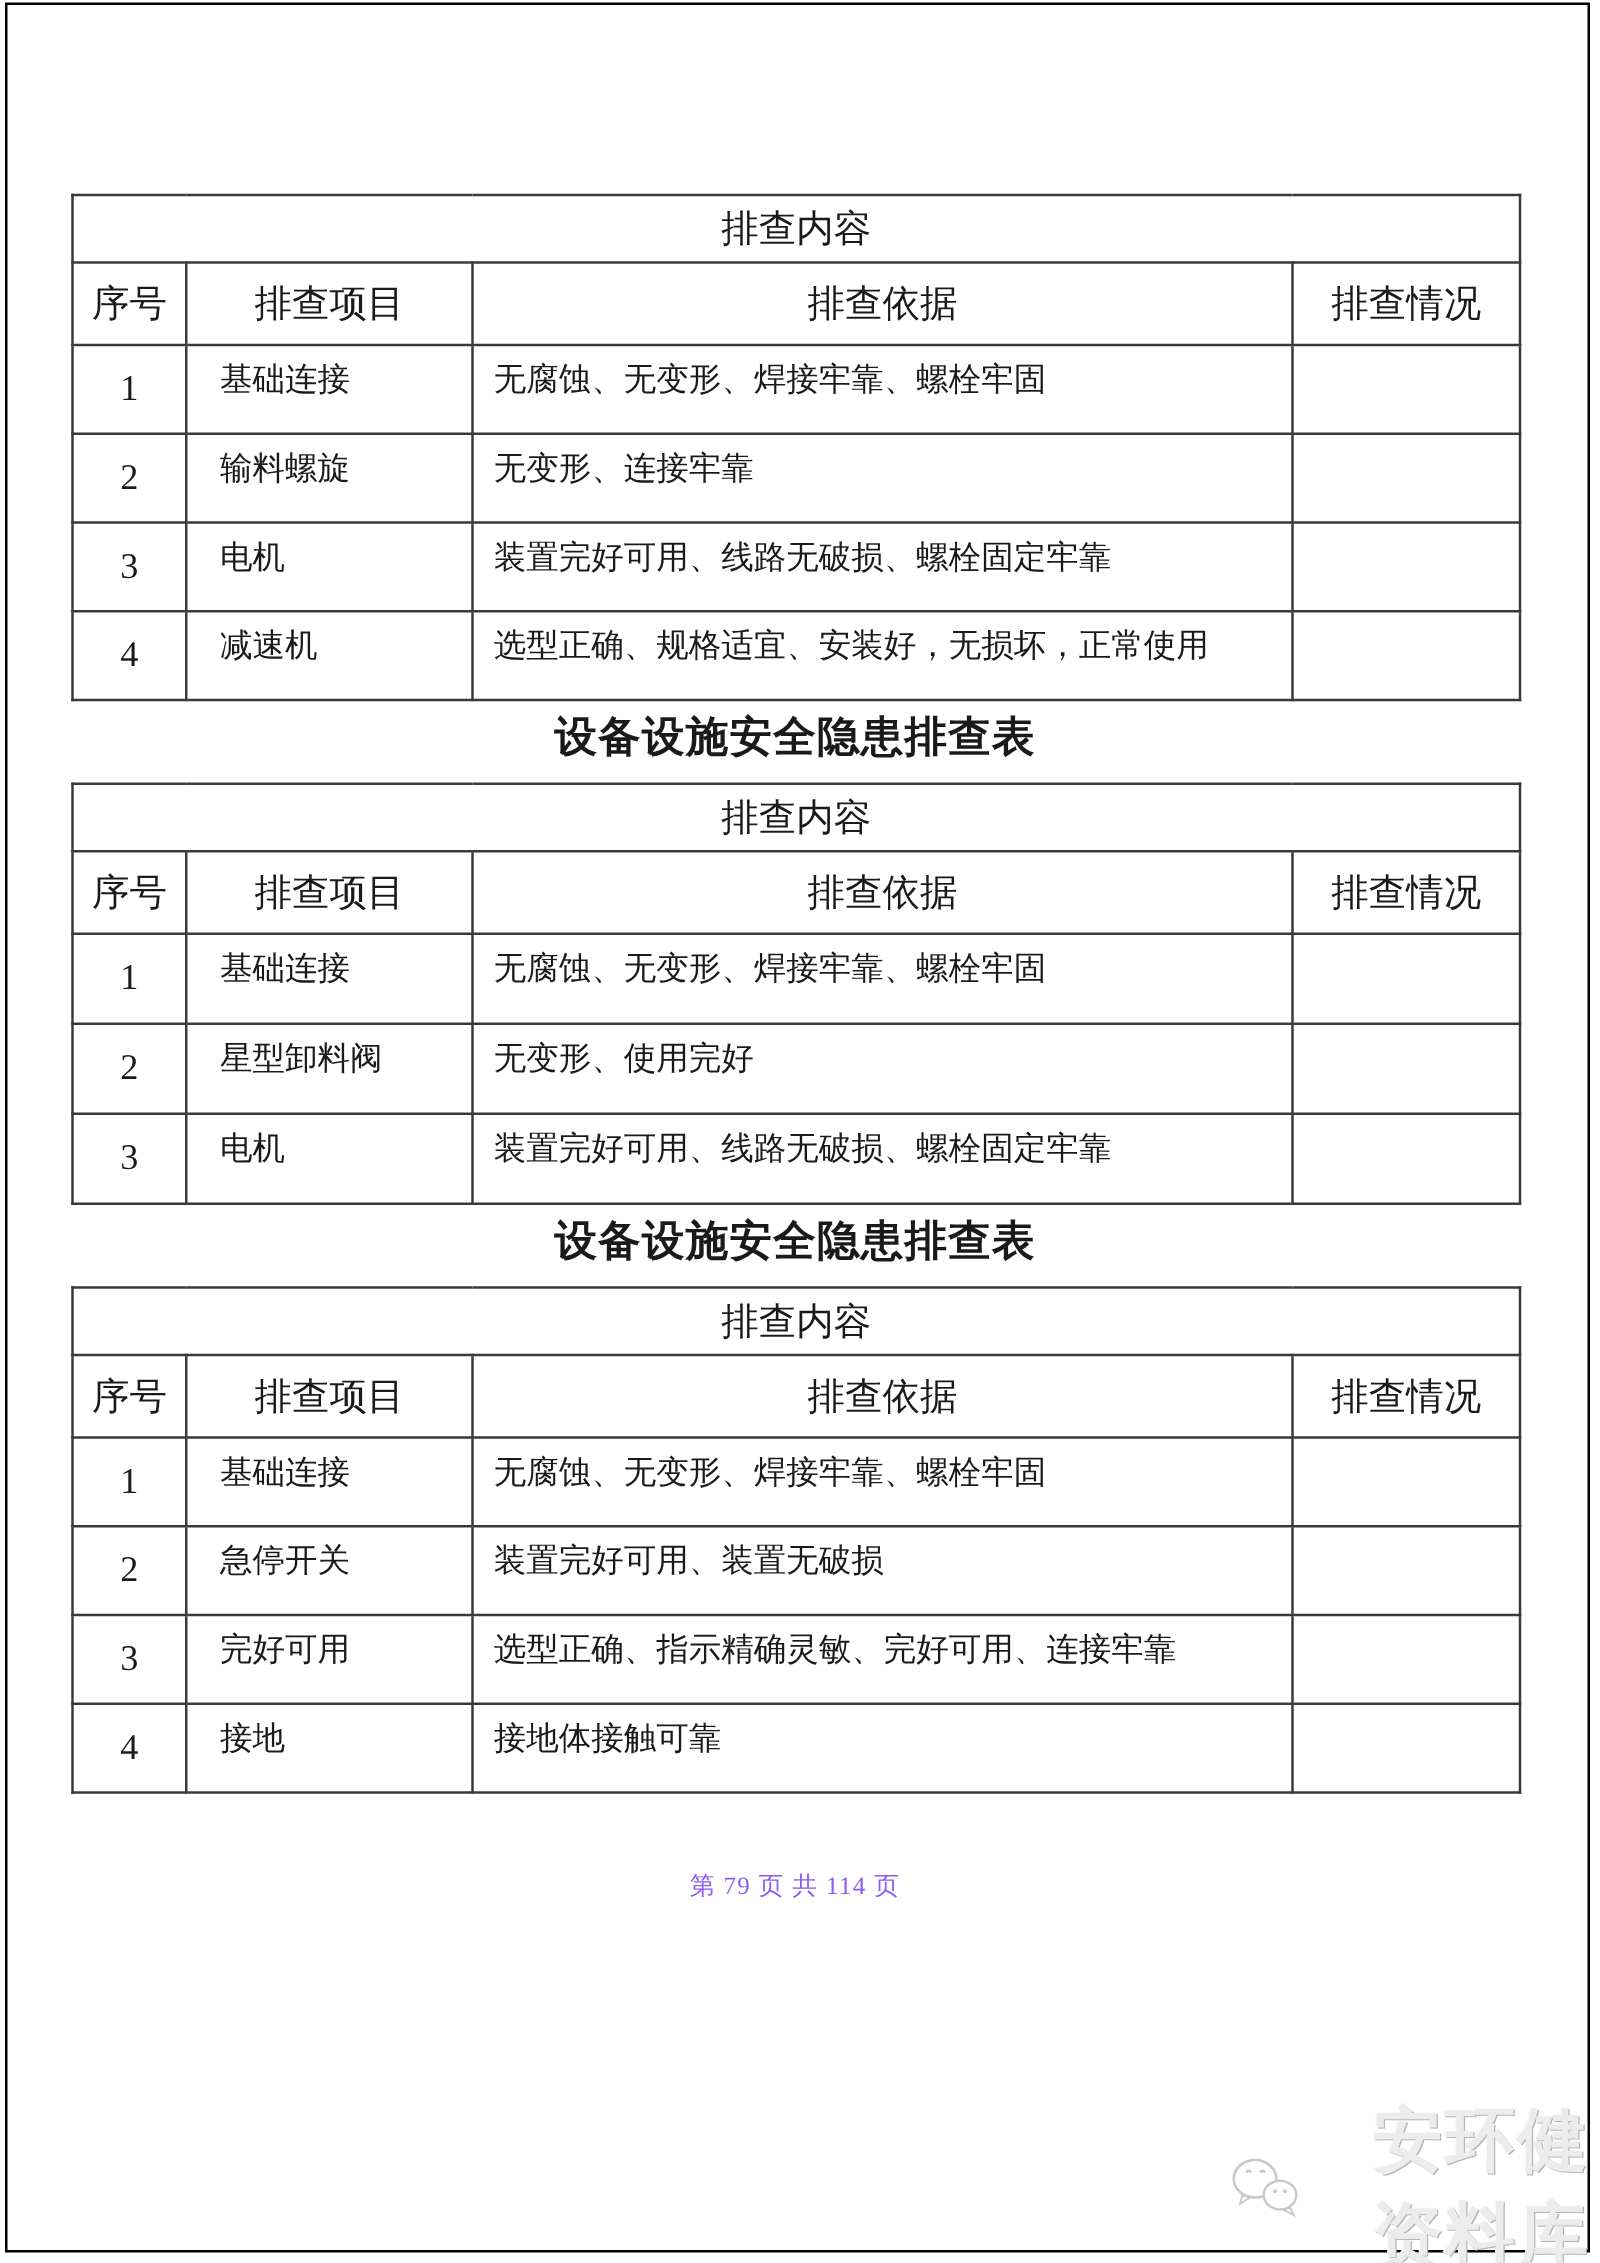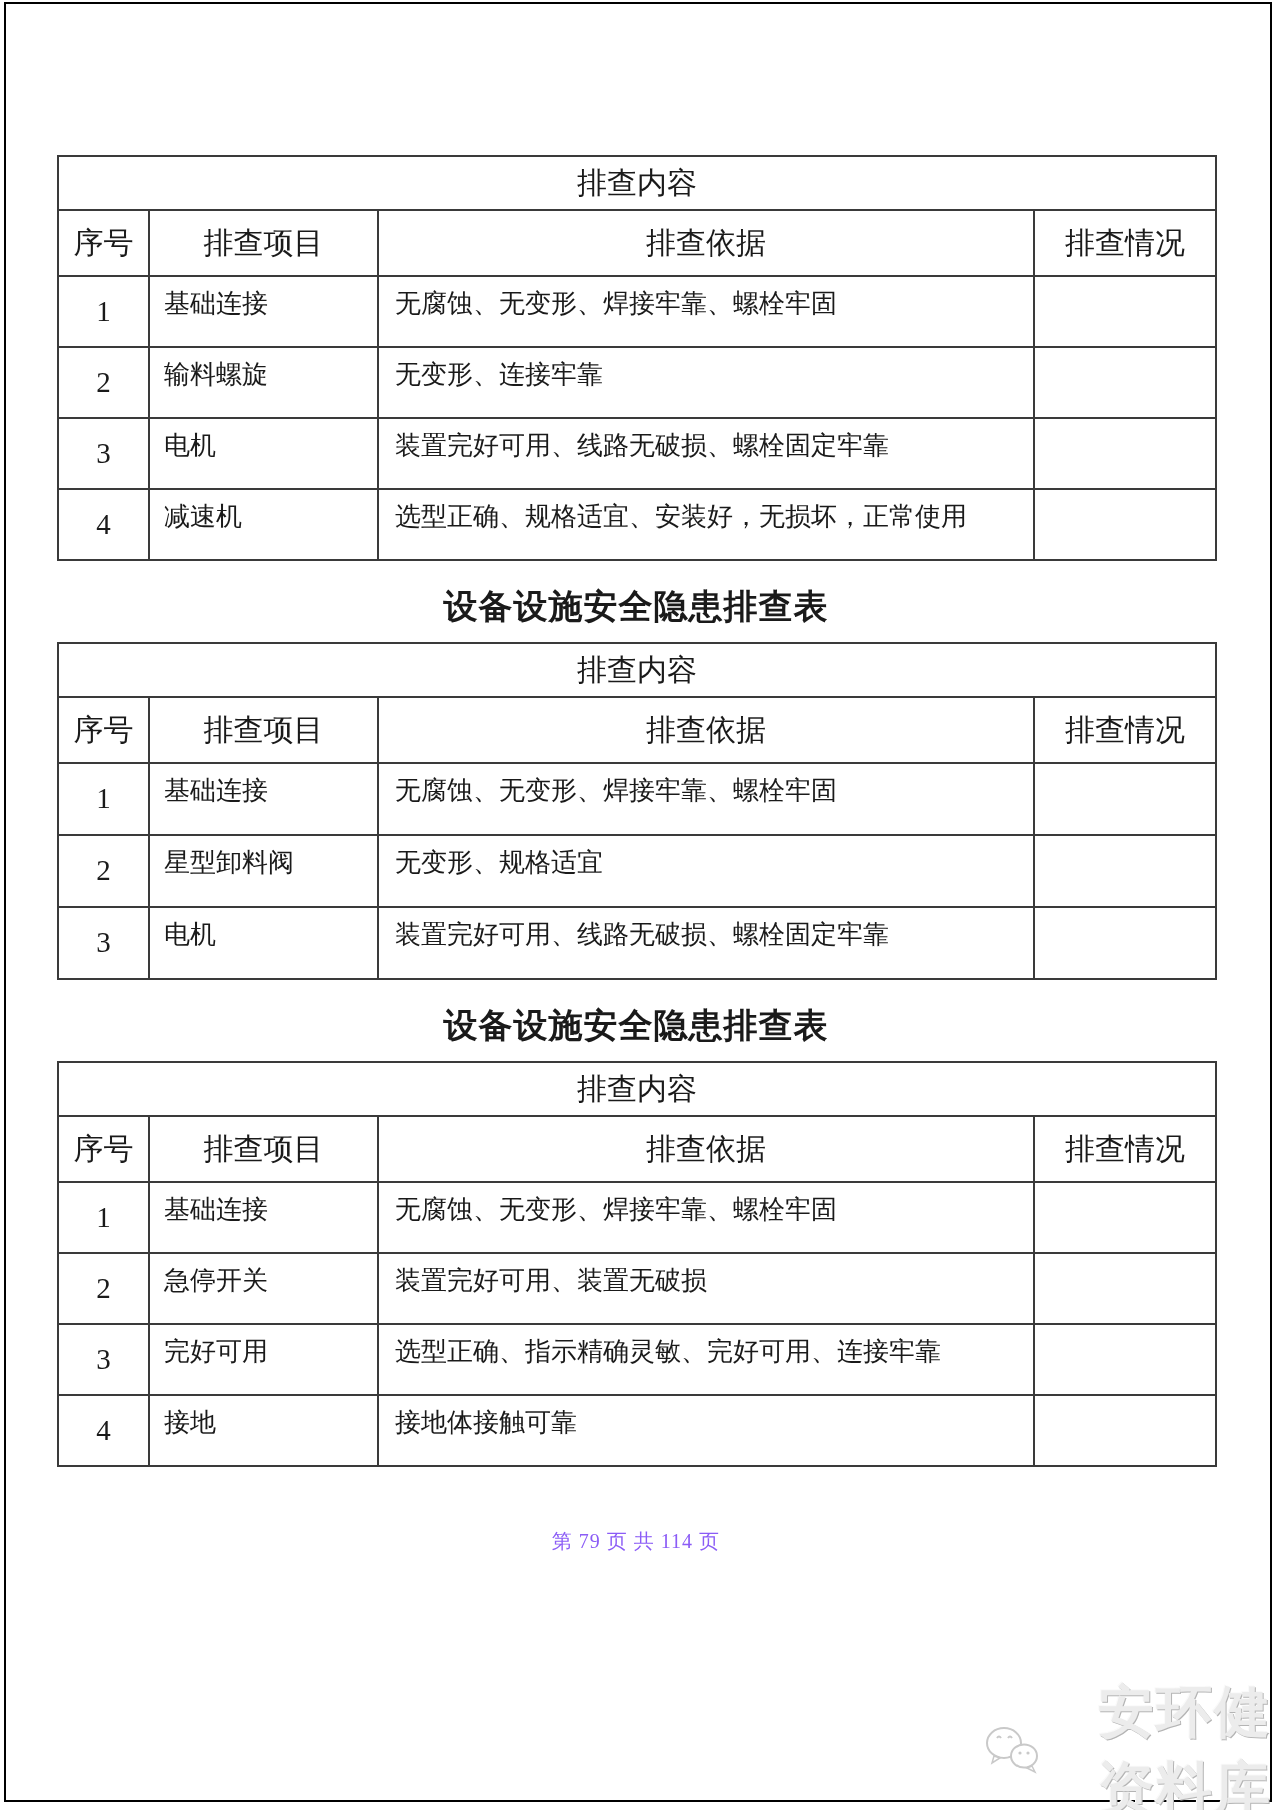--- a/index.html
+++ b/index.html
@@ -21,24 +21,24 @@
     border:2px solid #3a3a3a;box-sizing:border-box;
     overflow:hidden;white-space:nowrap;
   }
   tr.merged td{height:54px;text-align:center;vertical-align:middle;font-size:30px;}
   tr.colhead td{height:66px;text-align:center;vertical-align:middle;font-size:30px;}
   tr.data td{height:71px;vertical-align:top;font-size:26px;padding-top:9px;}
   table.t2 tr.data td{height:72px;}
   tr.data td.no{
     text-align:center;vertical-align:middle;font-size:29px;padding-top:0;
   }
-  tr.data td.item{padding-left:14px;}
+  tr.data td.item{padding-left:26px;}
   tr.data td.basis{padding-left:16px;}
   .sec-title{
-    margin-top:28px;font-size:34px;font-weight:bold;text-align:center;
+    margin-top:12px;font-size:34px;font-weight:bold;text-align:center;
     line-height:36px;letter-spacing:1px;
   }
   .sec-subtitle{
     margin-top:26px;margin-left:121px;font-size:31px;font-weight:bold;
     line-height:40px;letter-spacing:1px;
   }
   .tbl-m1{margin-top:155px;}
   .tbl-m2{margin-top:17px;}
   .footer{
     margin-top:62px;text-align:center;font-size:20px;line-height:24px;
@@ -128,21 +128,21 @@
     </tr>
     <tr class="data">
       <td class="no">1</td>
       <td class="item">基础连接</td>
       <td class="basis">无腐蚀、无变形、焊接牢靠、螺栓牢固</td>
       <td class="status"></td>
     </tr>
     <tr class="data">
       <td class="no">2</td>
       <td class="item">星型卸料阀</td>
-      <td class="basis">无变形、规格适宜</td>
+      <td class="basis">无变形、使用完好</td>
       <td class="status"></td>
     </tr>
     <tr class="data">
       <td class="no">3</td>
       <td class="item">电机</td>
       <td class="basis">装置完好可用、线路无破损、螺栓固定牢靠</td>
       <td class="status"></td>
     </tr>
   </tbody>
     </table>

